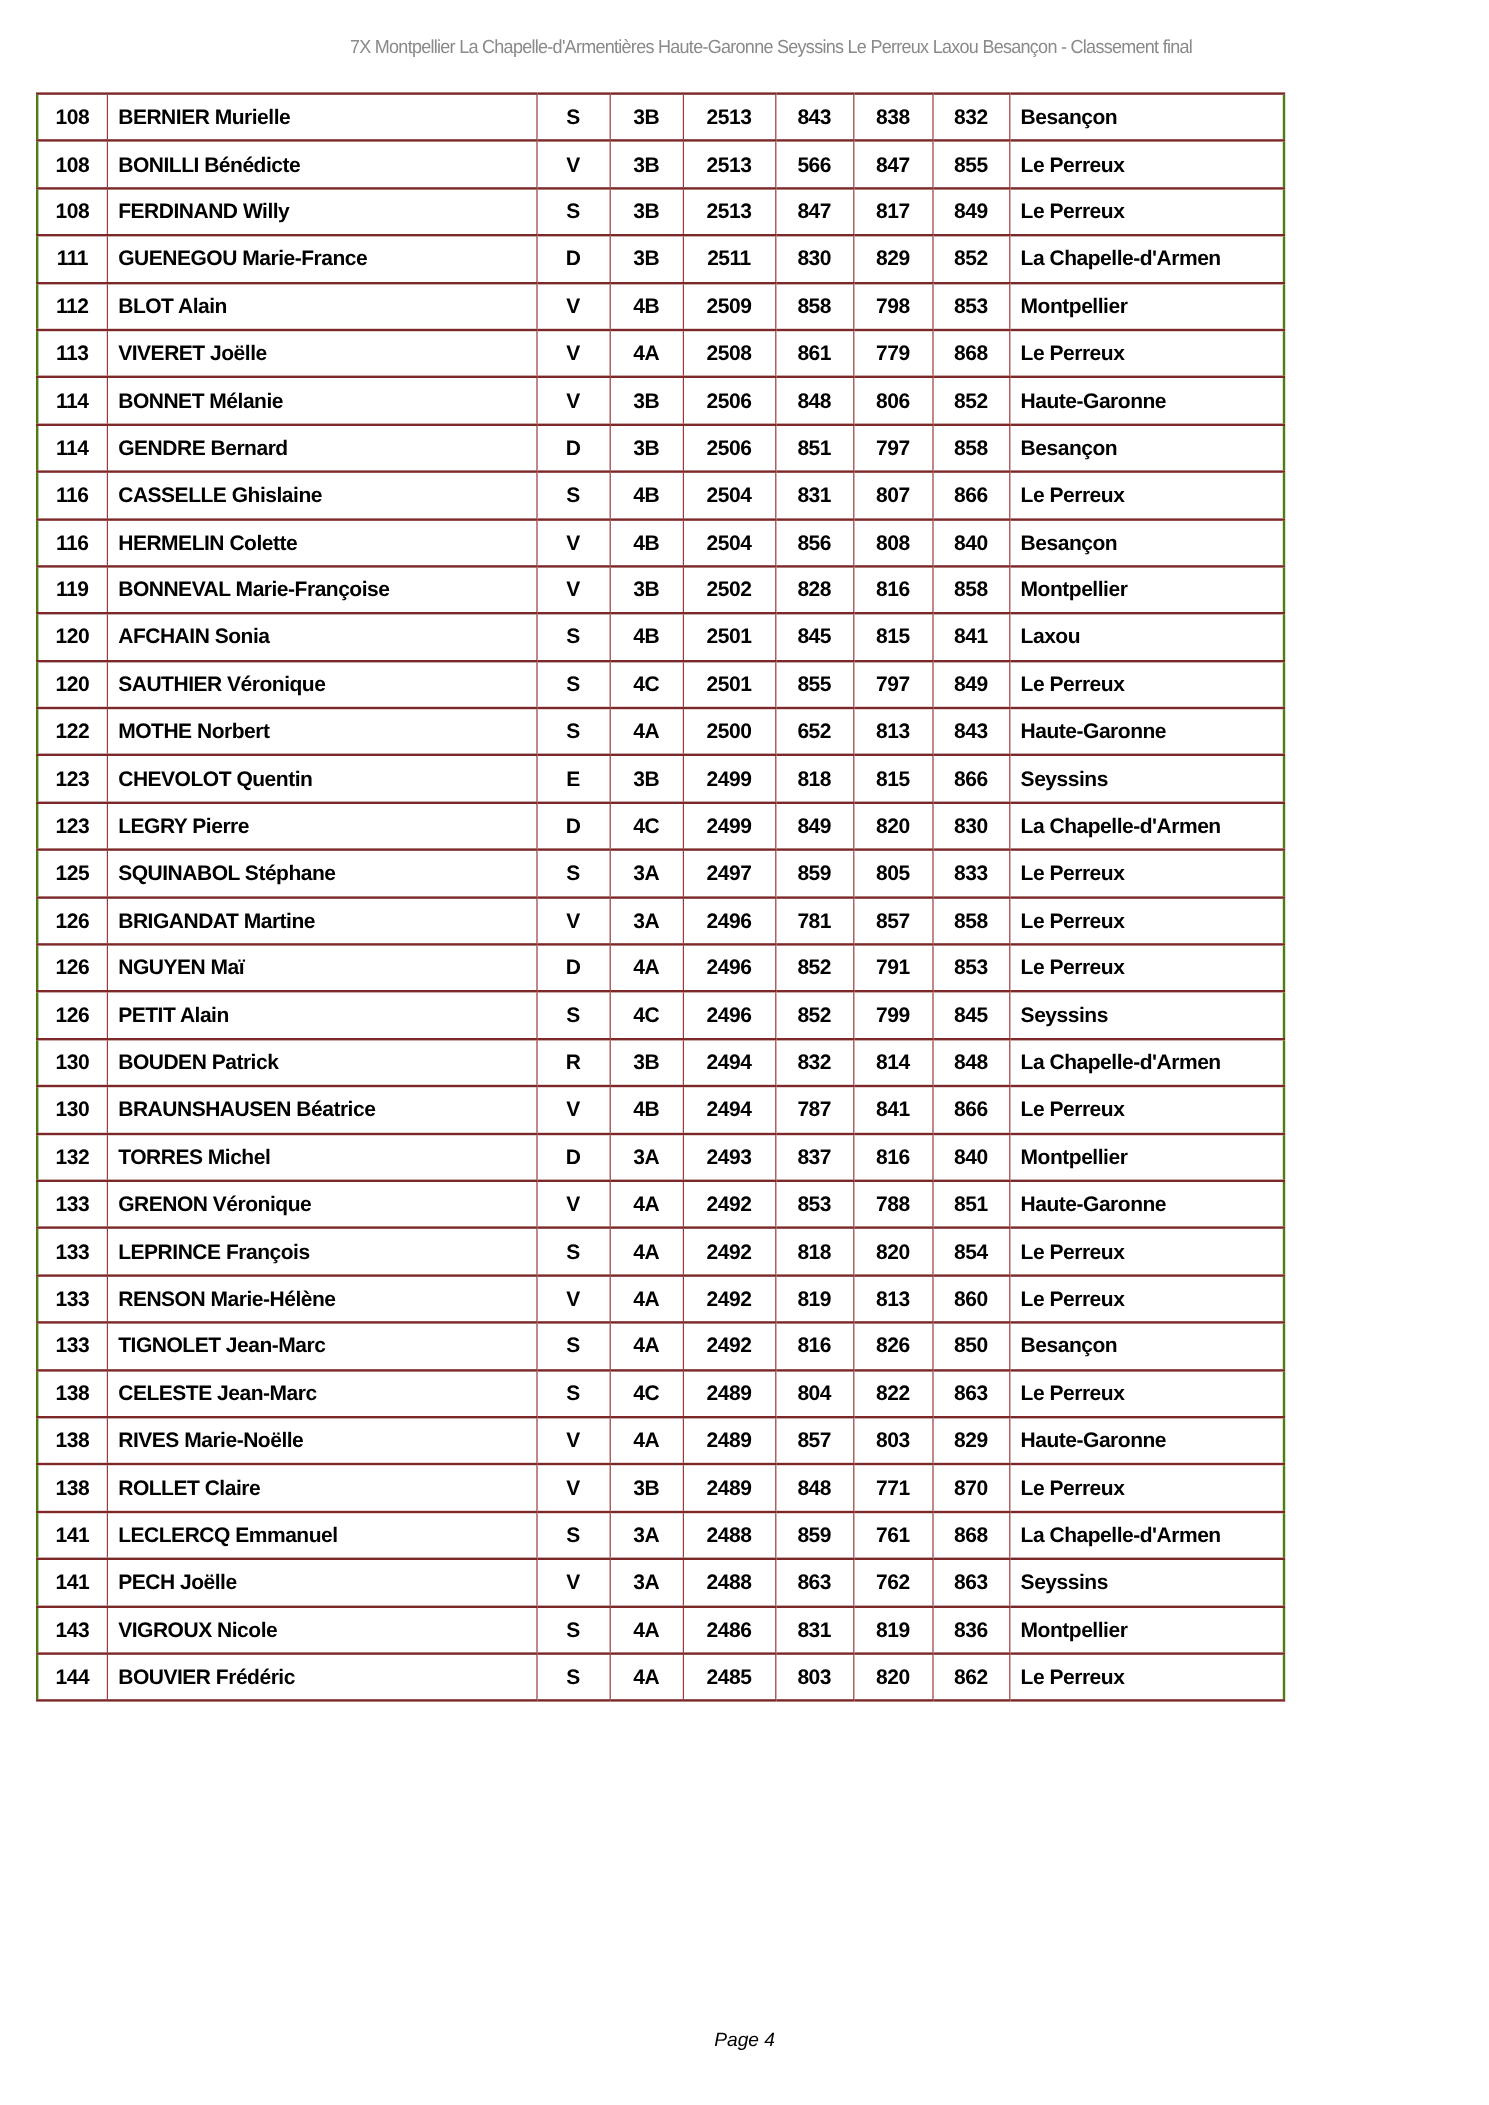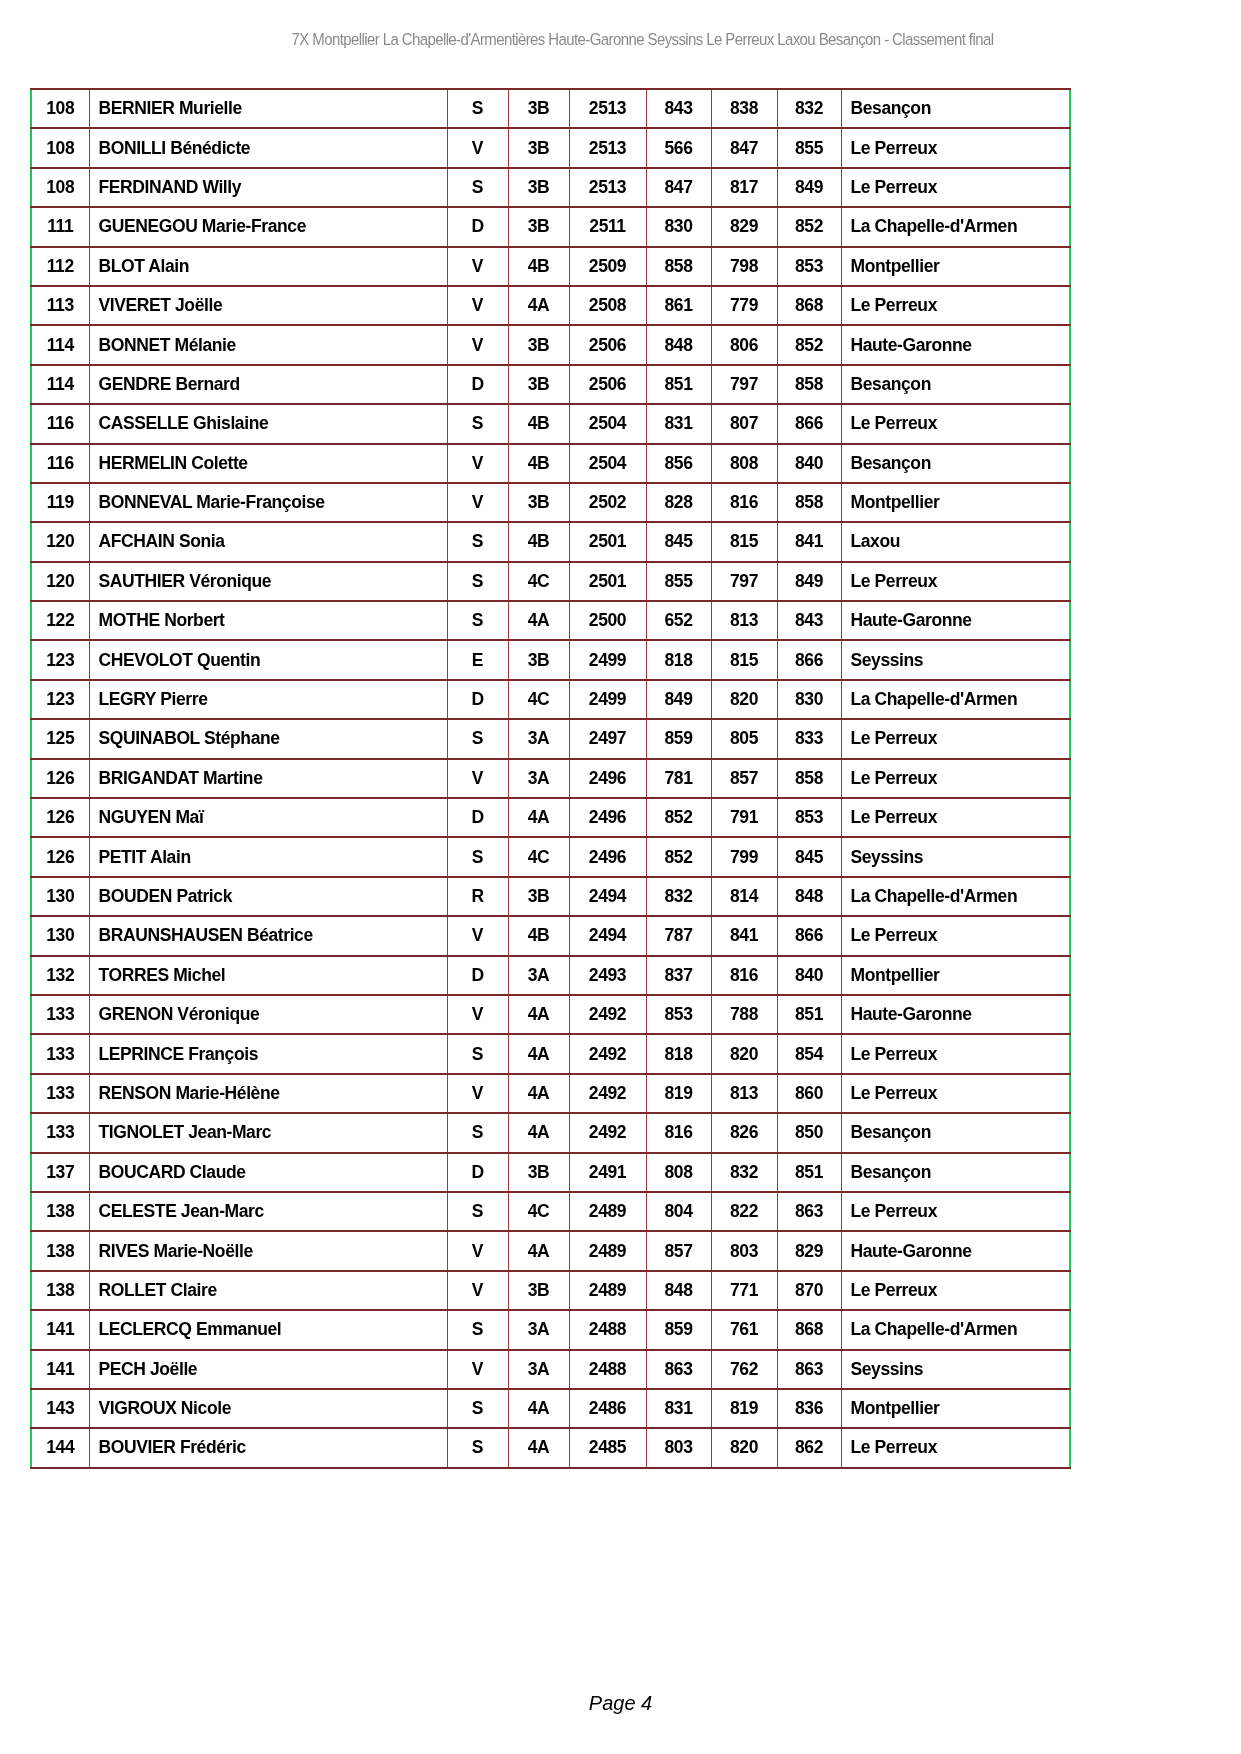--- a/index.html
+++ b/index.html
@@ -12,25 +12,25 @@
   .doc-header {
     position:absolute; top:31px; left:0; width:100%;
     text-align:center;
     color:#8a8a8a;
     font-size:15px;
     letter-spacing:-0.6px;
     transform:scaleY(1.05);
     padding-left:44px;
   }
   table.results {
-    position:absolute; left:30px; top:88px;
+    position:absolute; left:30px; top:77px;
     width:1039px;
     border-collapse:collapse;
     table-layout:fixed;
-    border:2px solid #22c55e;
+    border:2px solid #4d7c0f;
   }
   table.results td {
     height:39.4px;
     border-left:1px solid #9a3a3a;
     border-right:1px solid #9a3a3a;
     border-top:2px solid #7d2828;
     border-bottom:2px solid #7d2828;
     font-weight:700;
     font-size:17.5px;
     color:#000000;
@@ -42,21 +42,21 @@
   }
   table.results td.col-name,
   table.results td.col-club {
     text-align:left;
     padding-left:9px;
   }
   .doc-footer {
     position:absolute; top:1692px; left:0; width:100%;
     text-align:center;
     font-style:italic;
-    font-size:20px;
+    font-size:16px;
     color:#000000;
   }
 </style>
 </head>
 <body>
 
 <div class="doc-header">7X Montpellier La Chapelle-d'Armentières Haute-Garonne Seyssins Le Perreux Laxou Besançon - Classement final</div>
 
 <table class="results">
   <colgroup>
@@ -362,31 +362,20 @@
         <td class="col-name">TIGNOLET Jean-Marc</td>
         <td class="col-category">S</td>
         <td class="col-series">4A</td>
         <td class="col-total">2492</td>
         <td class="col-score1">816</td>
         <td class="col-score2">826</td>
         <td class="col-score3">850</td>
         <td class="col-club">Besançon</td>
       </tr>
       <tr>
-        <td class="col-rank">137</td>
-        <td class="col-name">BOUCARD Claude</td>
-        <td class="col-category">D</td>
-        <td class="col-series">3B</td>
-        <td class="col-total">2491</td>
-        <td class="col-score1">808</td>
-        <td class="col-score2">832</td>
-        <td class="col-score3">851</td>
-        <td class="col-club">Besançon</td>
-      </tr>
-      <tr>
         <td class="col-rank">138</td>
         <td class="col-name">CELESTE Jean-Marc</td>
         <td class="col-category">S</td>
         <td class="col-series">4C</td>
         <td class="col-total">2489</td>
         <td class="col-score1">804</td>
         <td class="col-score2">822</td>
         <td class="col-score3">863</td>
         <td class="col-club">Le Perreux</td>
       </tr>

